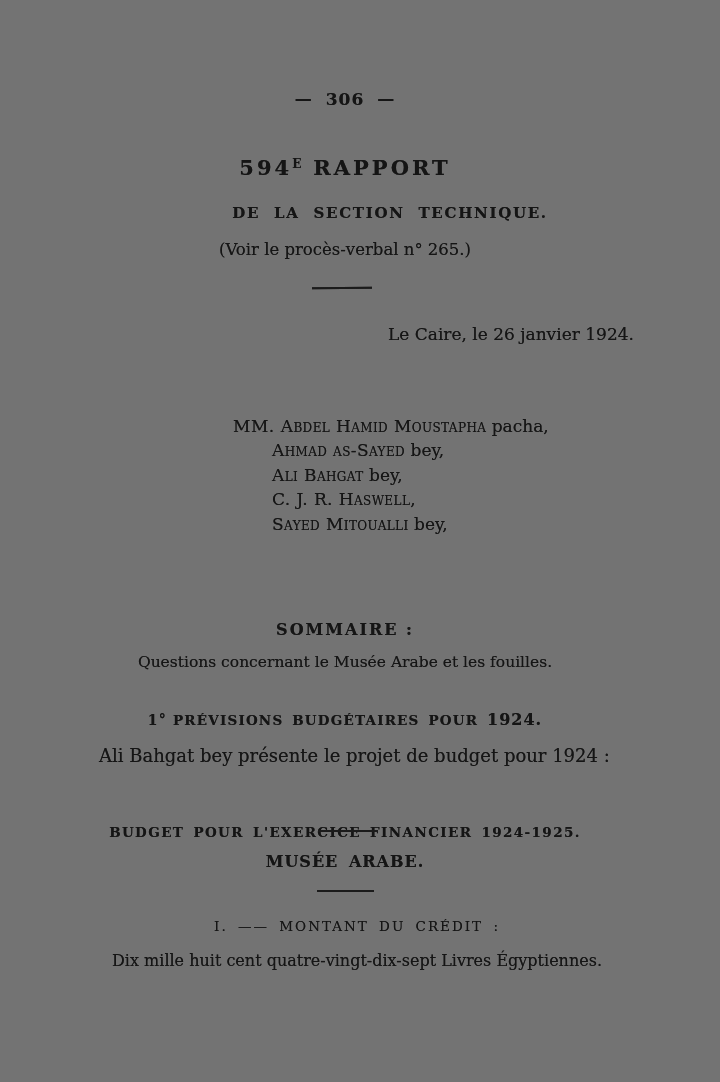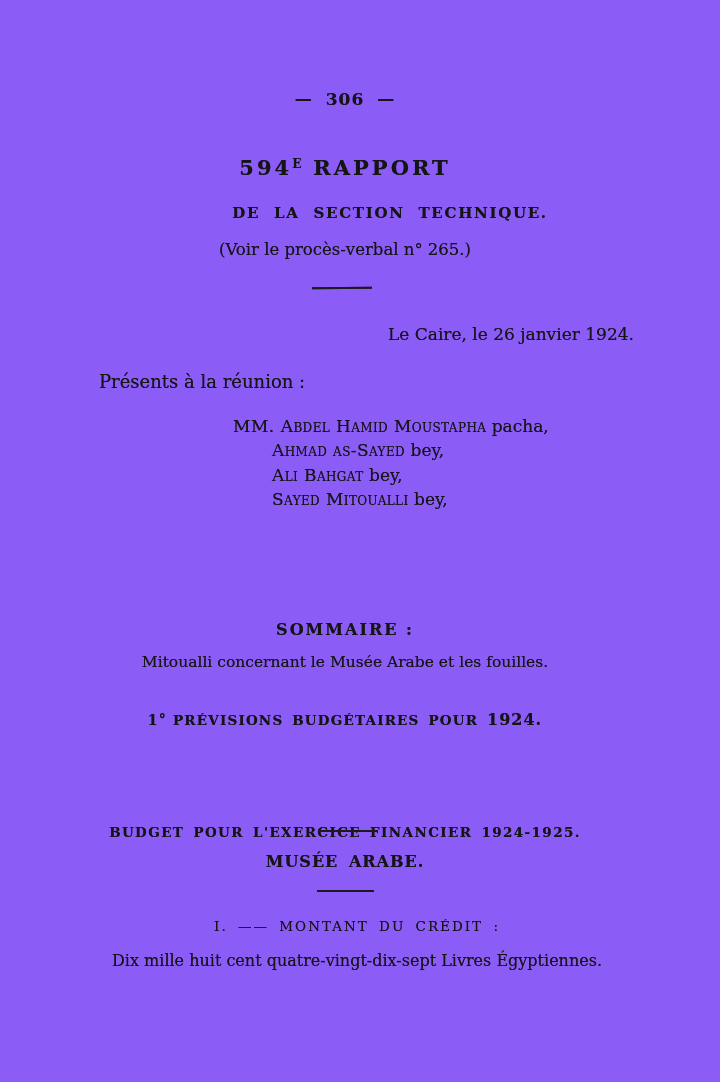--- a/index.html
+++ b/index.html
@@ -6,21 +6,21 @@
     margin: 0;
     padding: 0;
     width: 720px;
     height: 1082px;
     background: #ffffff;
   }
   .page {
     position: relative;
     width: 720px;
     height: 1082px;
-    background: #8b5cf6;
+    background: #737373;
     font-family: "DejaVu Serif", serif;
     color: #151515;
     text-shadow: 0 0 0.5px rgba(0,0,0,0.55);
     overflow: hidden;
   }
   .centered {
     position: absolute;
     left: 0;
     width: 690px;
     text-align: center;
@@ -153,35 +153,36 @@
   <div class="centered title"><span>594</span><span class="ordinal">E</span><span class="title-word">RAPPORT</span></div>
 
   <div class="centered subtitle">DE LA SECTION TECHNIQUE.</div>
 
   <div class="centered reference">(Voir le procès-verbal n° 265.)</div>
 
   <div class="rule rule-1"></div>
 
   <div class="dateline">Le Caire, le 26 janvier 1924.</div>
 
-  <div class="presents">Présents à la réunion :</div>
 
   <div class="names">
     <div><span class="mm">MM.</span><span class="sc">Abdel Hamid Moustapha</span><span> pacha,</span></div>
     <div class="indent"><span class="sc">Ahmad as-Sayed</span><span> bey,</span></div>
     <div class="indent"><span class="sc">Ali Bahgat</span><span> bey,</span></div>
+    <div class="indent"><span class="sc">C. J. R. Haswell,</span><span></span></div>
     <div class="indent"><span class="sc">Sayed Mitoualli</span><span> bey,</span></div>
   </div>
 
   <div class="centered sommaire-heading">SOMMAIRE :</div>
 
-  <div class="centered sommaire-text">Mitoualli concernant le Musée Arabe et les fouilles.</div>
+  <div class="centered sommaire-text">Questions concernant le Musée Arabe et les fouilles.</div>
 
   <div class="centered sec-heading"><span class="num">1°</span><span>PRÉVISIONS BUDGÉTAIRES POUR</span> <span class="year">1924.</span></div>
 
+  <div class="budget-intro">Ali Bahgat bey présente le projet de budget pour 1924 :</div>
 
   <div class="centered budget-title">BUDGET POUR L'EXERCICE FINANCIER 1924-1925.</div>
 
   <div class="rule rule-2"></div>
 
   <div class="centered musee">MUSÉE ARABE.</div>
 
   <div class="rule rule-3"></div>
 
   <div class="centered credit-heading">I. —— MONTANT DU CRÉDIT :</div>

